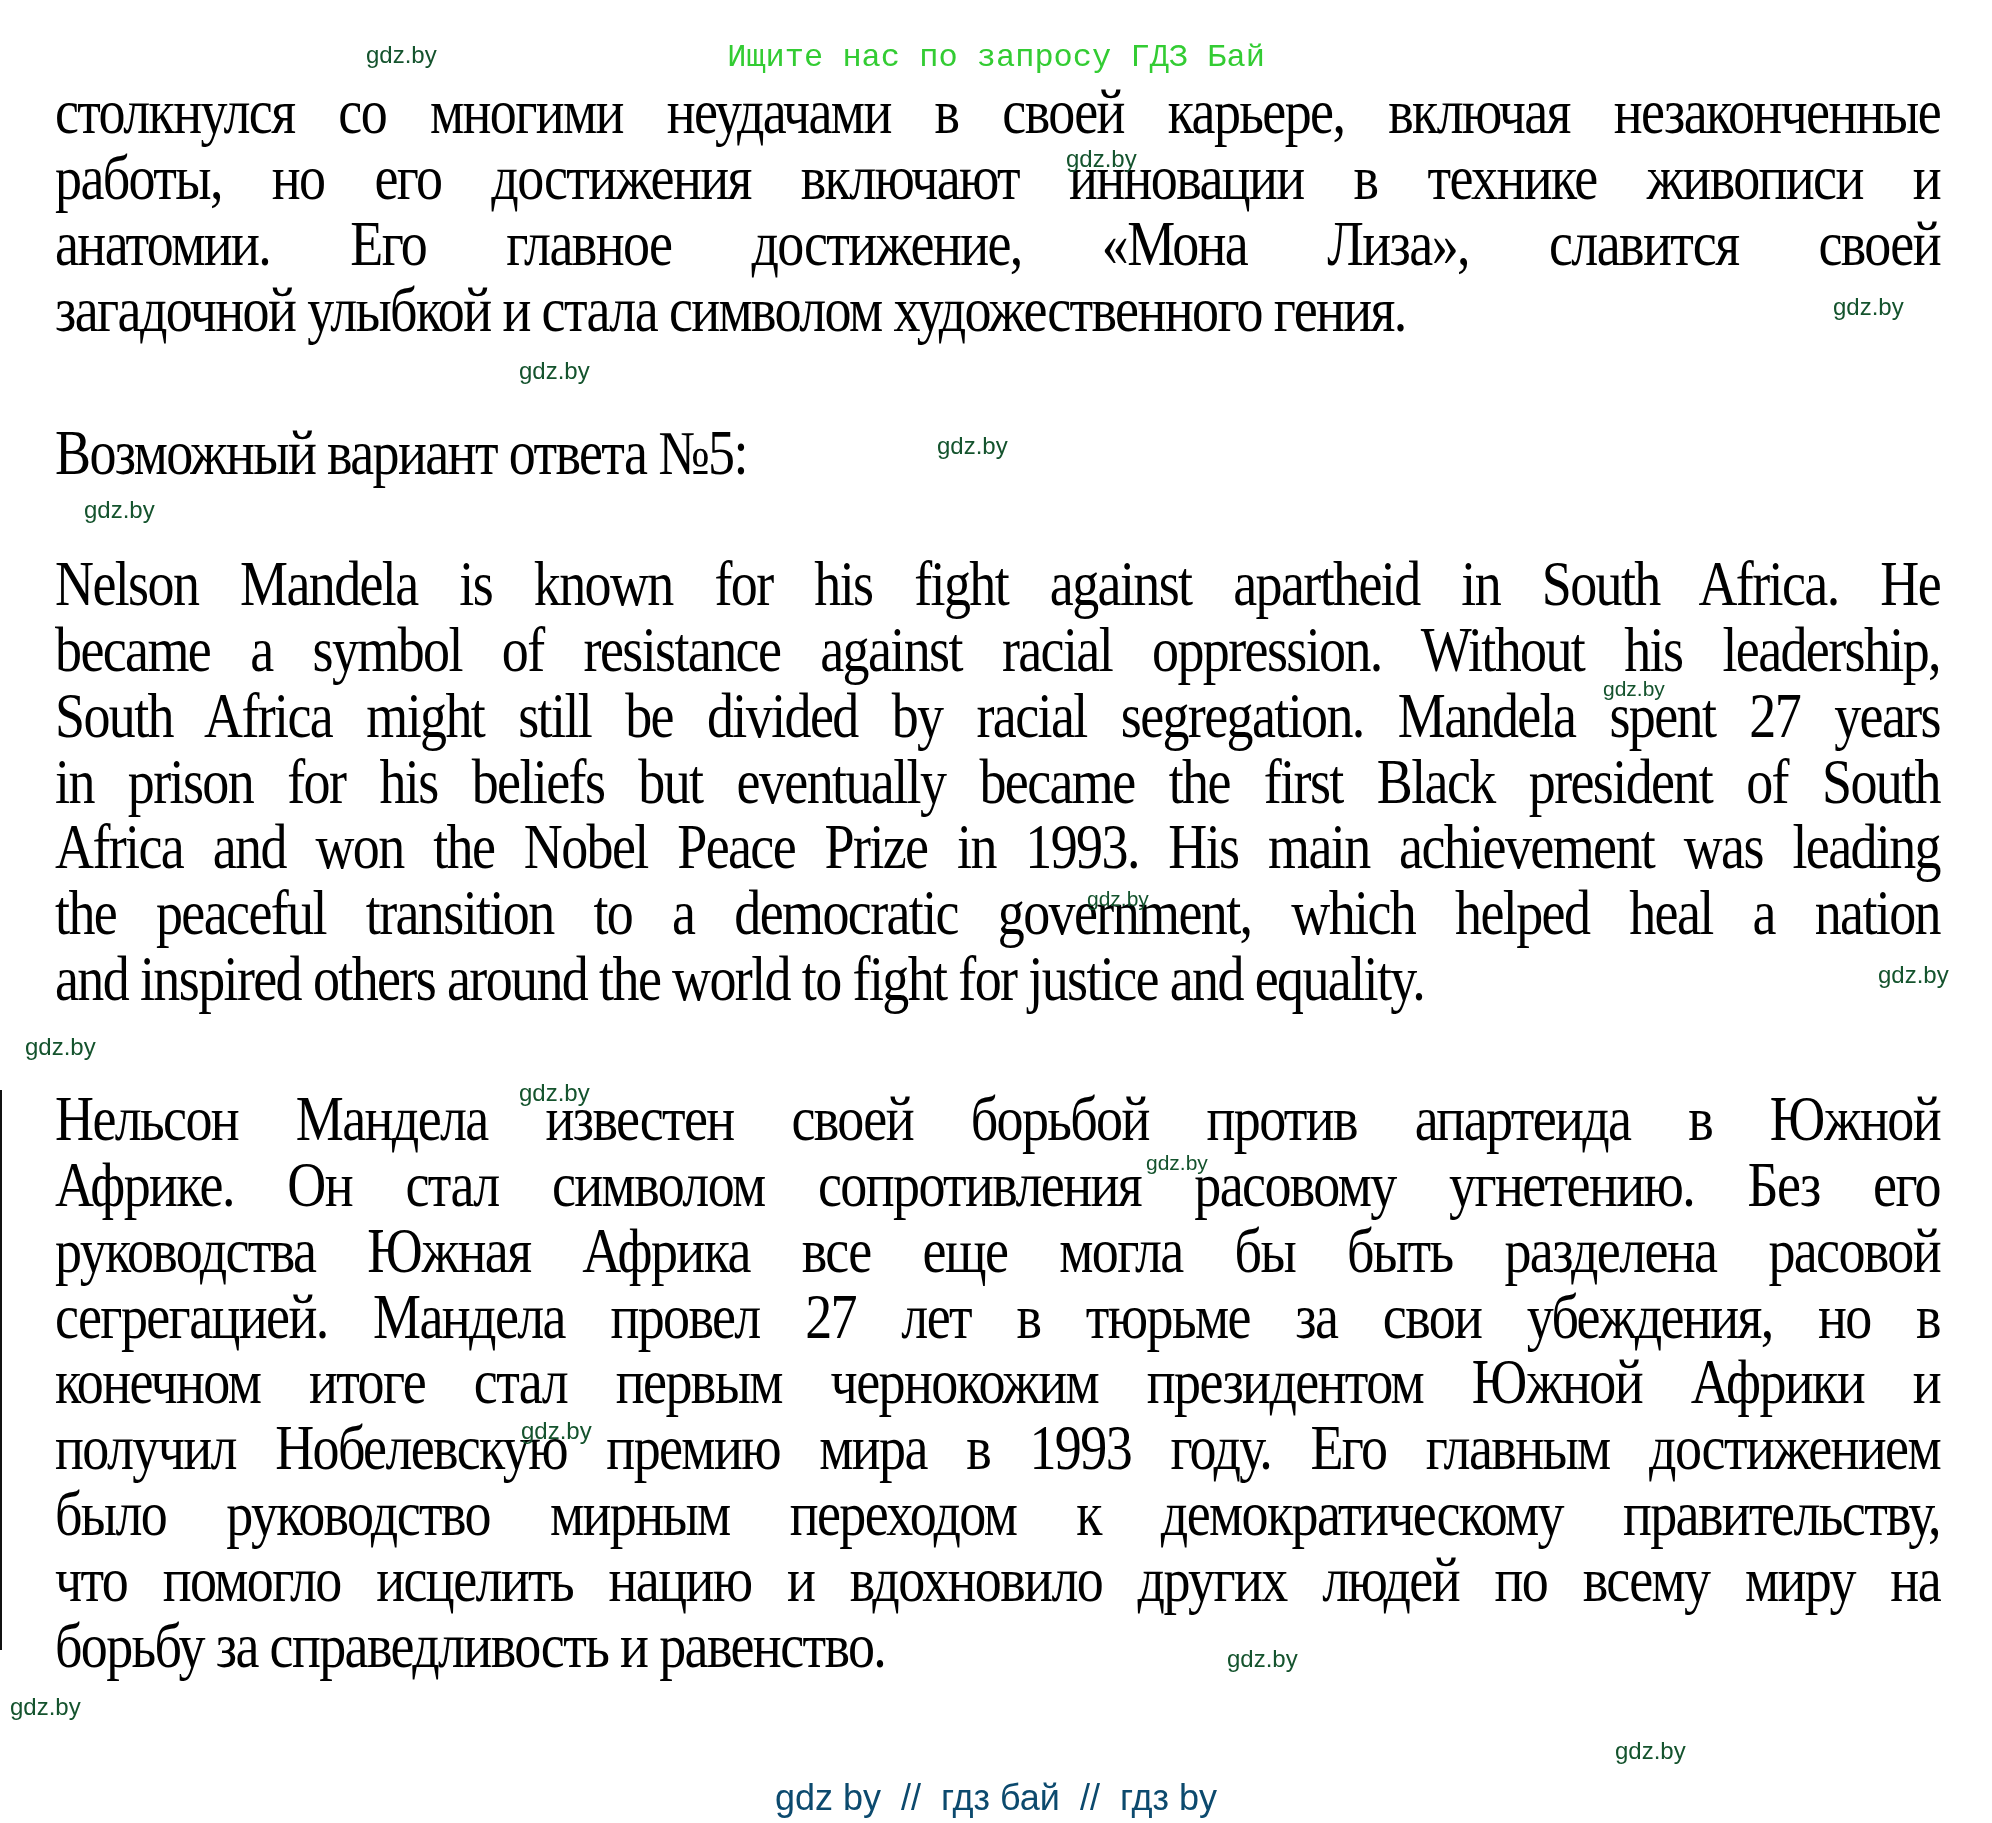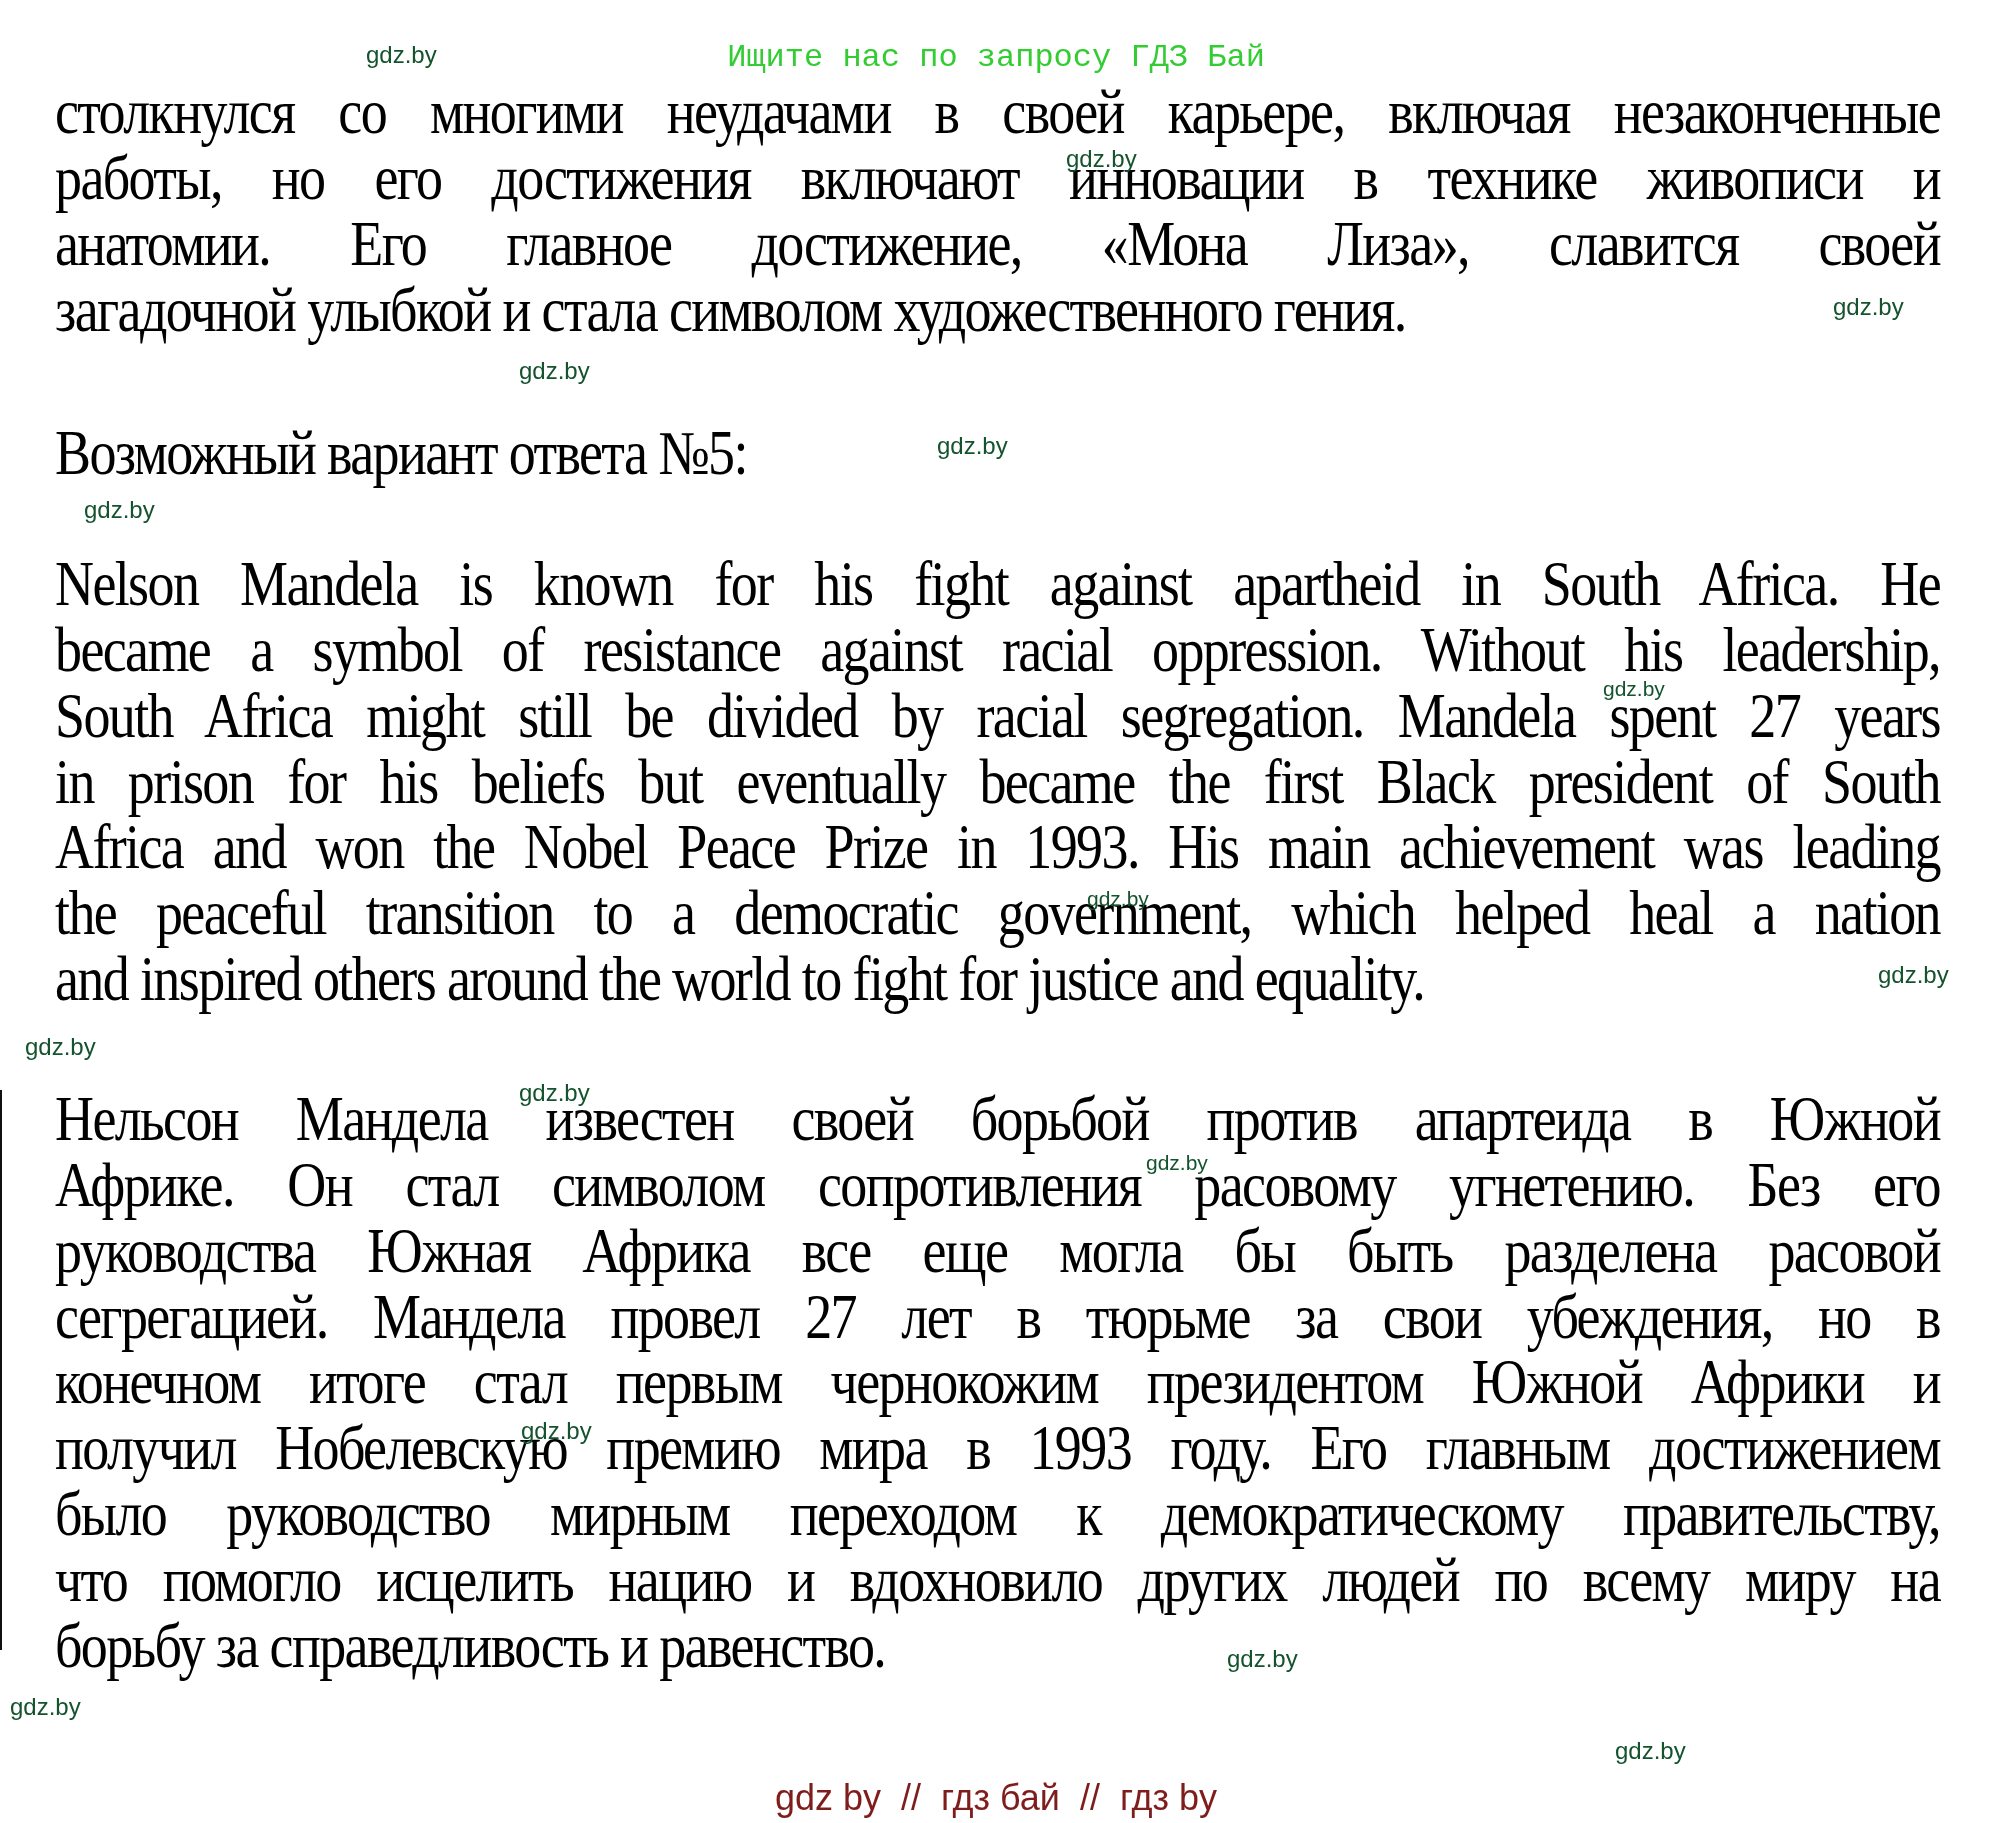--- a/index.html
+++ b/index.html
@@ -71,21 +71,21 @@
 
   .footer-line {
     position: absolute;
     top: 1778px;
     left: 0;
     width: 100%;
     text-align: center;
     font-family: "Liberation Sans", sans-serif;
     font-size: 36px;
     line-height: 40px;
-    color: #7f1d1d;
+    color: #0c4a6e;
     white-space: pre;
   }
 
   .scan-line {
     position: absolute;
     left: 0;
     top: 1090px;
     width: 2px;
     height: 560px;
     background: #111;

